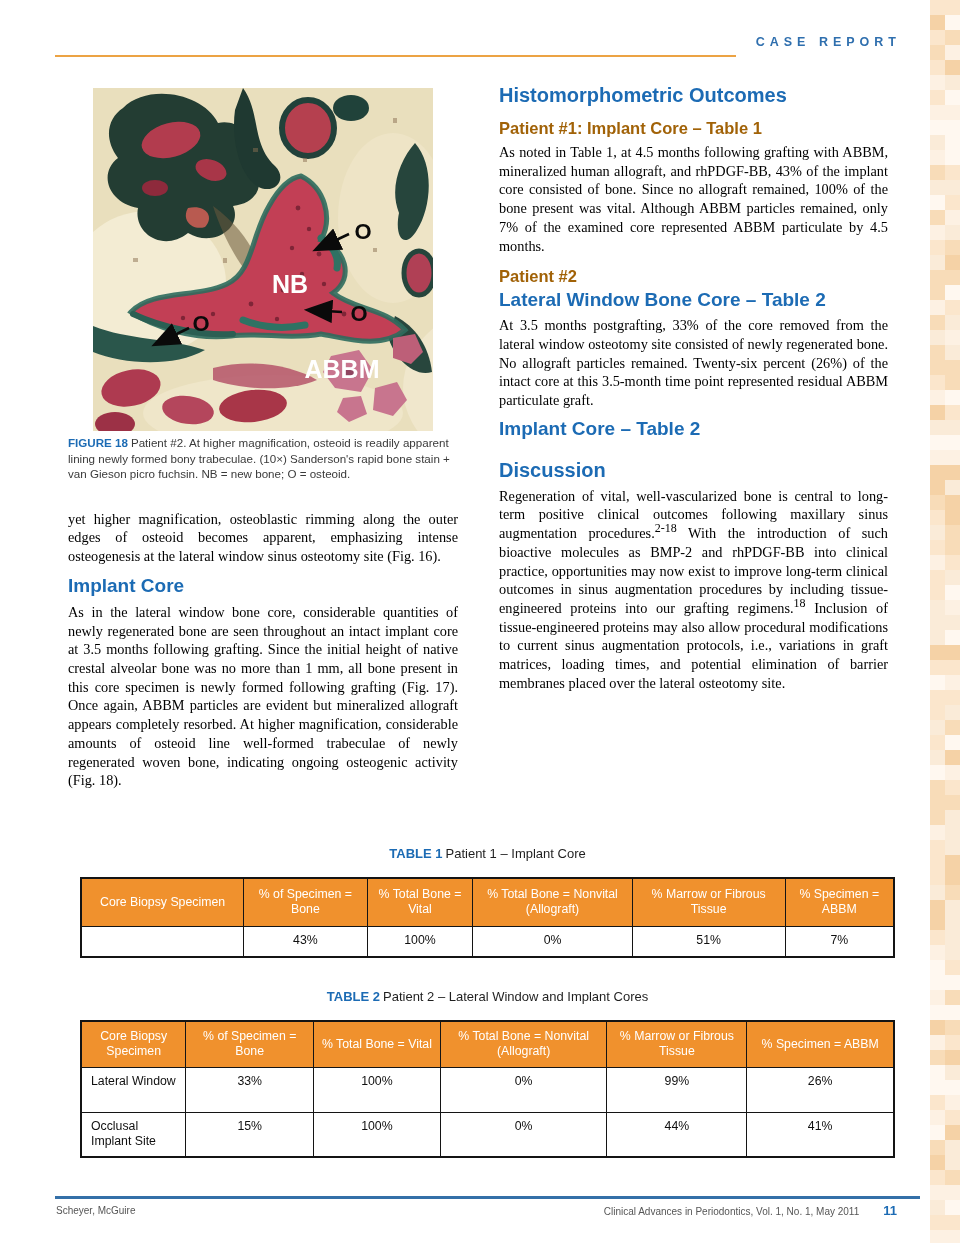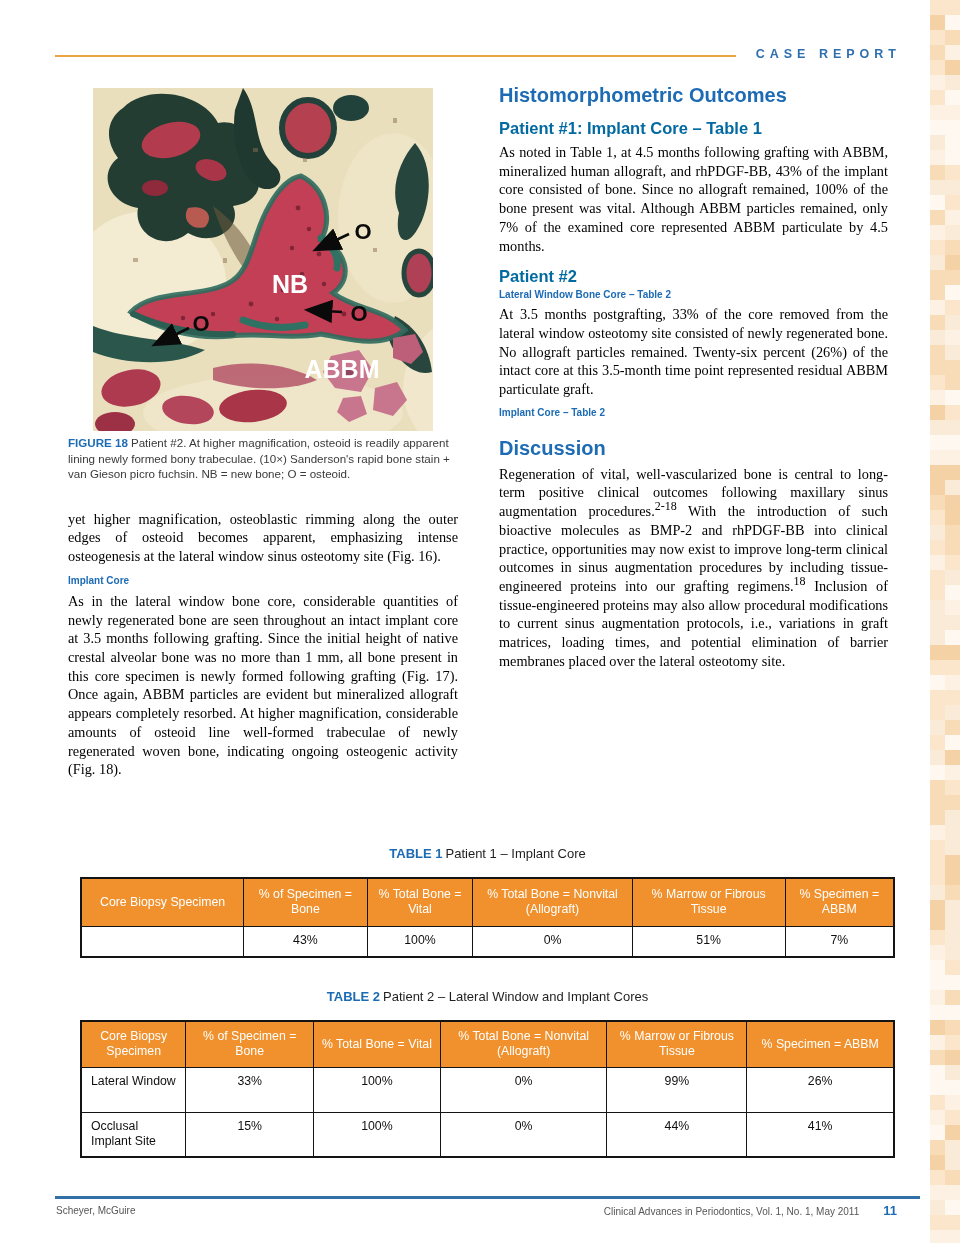--- a/index.html
+++ b/index.html
@@ -11,37 +11,37 @@
 
   
   .pattern-strip {
     position:absolute; top:0; right:0; width:30px; height:1243px;
     display:grid; grid-template-columns:15px 15px; grid-auto-rows:15px;
   }
 
   
   .kicker-rule { position:absolute; left:55px; top:55px; width:681px; height:2px; background:#eca344; }
   .kicker {
-    position:absolute; top:47px; right:59px;
+    position:absolute; top:35px; right:59px;
     font-size:12.5px; font-weight:bold; letter-spacing:5px; color:#2f6fae;
   }
 
   
   .col-left  { position:absolute; left:68px;  top:88px; width:390px; }
   .col-right { position:absolute; left:499px; top:84px; width:389px; }
 
   .serif {
     font-family:"Liberation Serif", serif; font-size:14.3px; line-height:18.7px;
     text-align:justify; color:#000000;
   }
   sup { font-size:12px; line-height:0; vertical-align:super; }
 
   .h-sec    { font-size:20px;   font-weight:bold; color:#1c6bb4; }
-  .h-sub    { font-size:16.5px; font-weight:bold; color:#0369a1; }
-  .h-subsub { font-size:10px; font-weight:bold; color:#1c6bb4; }
+  .h-sub    { font-size:16.5px; font-weight:bold; color:#a16207; }
+  .h-subsub { font-size:19px; font-weight:bold; color:#1c6bb4; }
 
   .col-right .h-sub    { margin-top:12px; }
   .col-right .serif    { margin-top:5px; }
   .col-right .h-subsub { margin-top:8px; }
   .mt-lg { margin-top:17px; }
   .mt-disc { margin-top:19px; }
 
   
   .figure-wrap { margin-left:25px; width:340px; height:343px; }
   .figure-wrap svg { display:block; width:100%; height:100%; }

